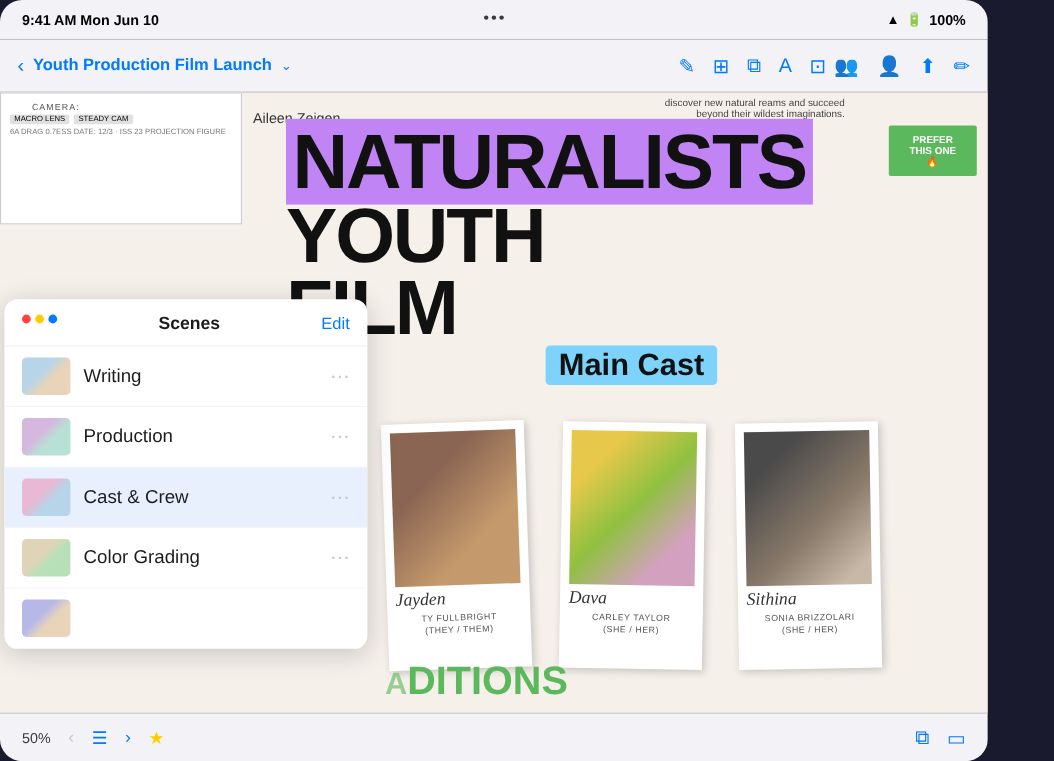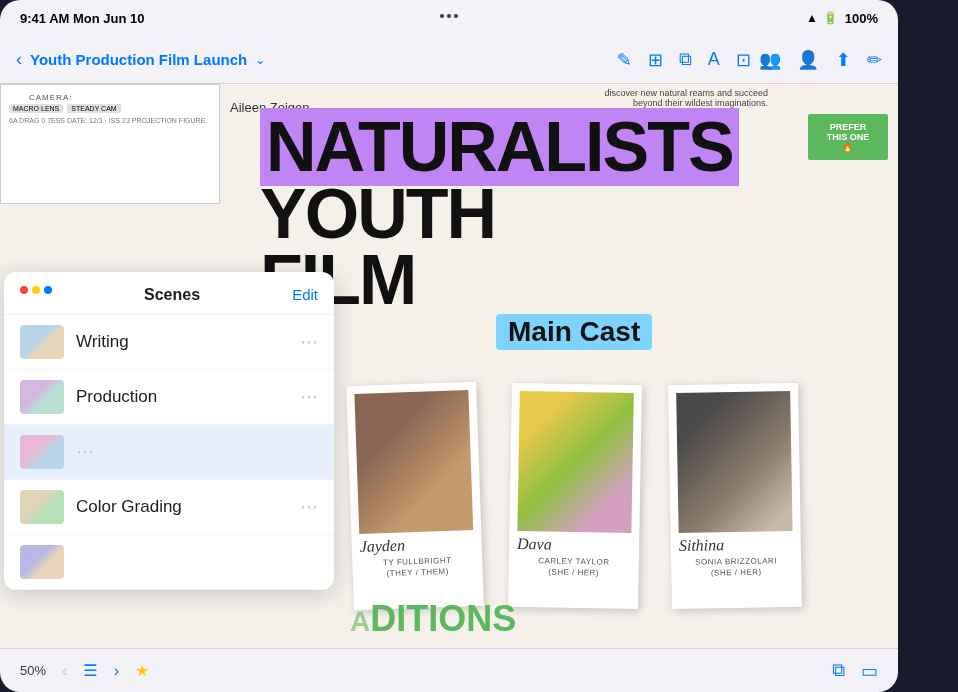--- a/index.html
+++ b/index.html
@@ -555,20 +555,21 @@
         </div>
 
         <div class="scene-item">
           <div class="scene-thumbnail thumb-production"></div>
           <span class="scene-name">Production</span>
           <span class="scene-more">⋯</span>
         </div>
 
         <div class="scene-item active">
           <div class="scene-thumbnail thumb-cast"></div>
+          <span class="scene-name">Cast &amp; Crew</span>
           <span class="scene-more">⋯</span>
         </div>
 
         <div class="scene-item">
           <div class="scene-thumbnail thumb-color"></div>
           <span class="scene-name">Color Grading</span>
           <span class="scene-more">⋯</span>
         </div>
 
         <div class="scene-item">

